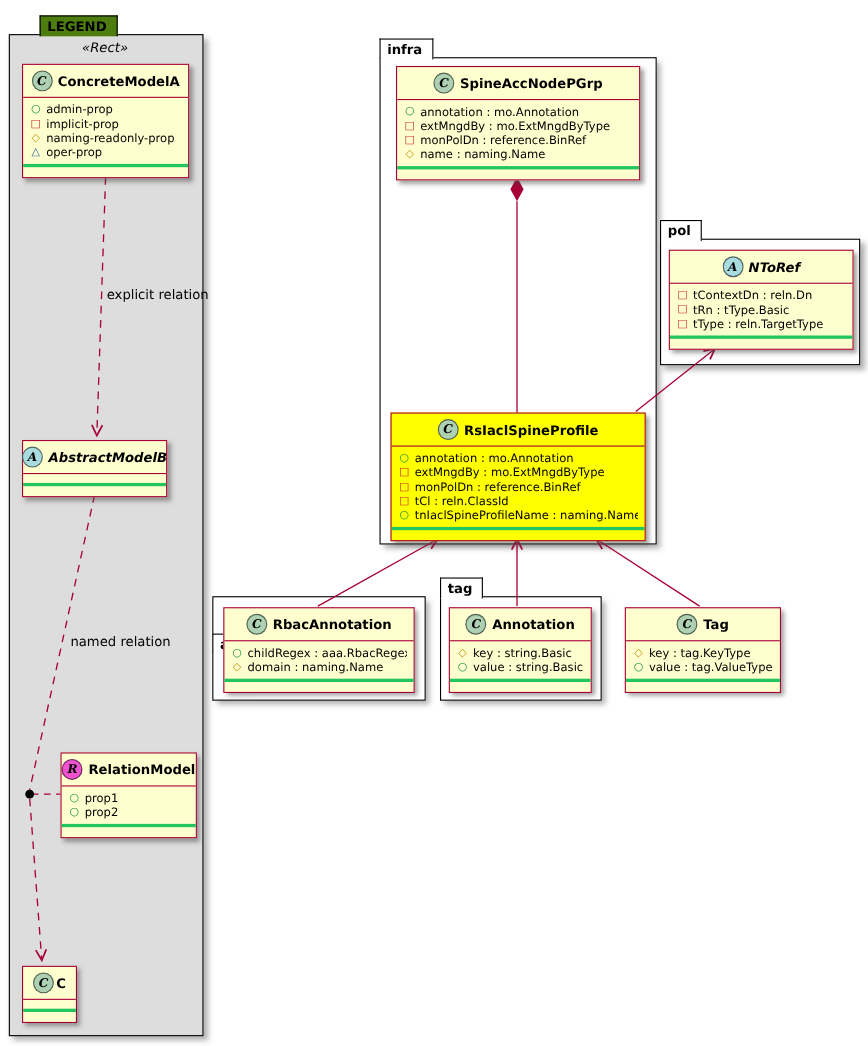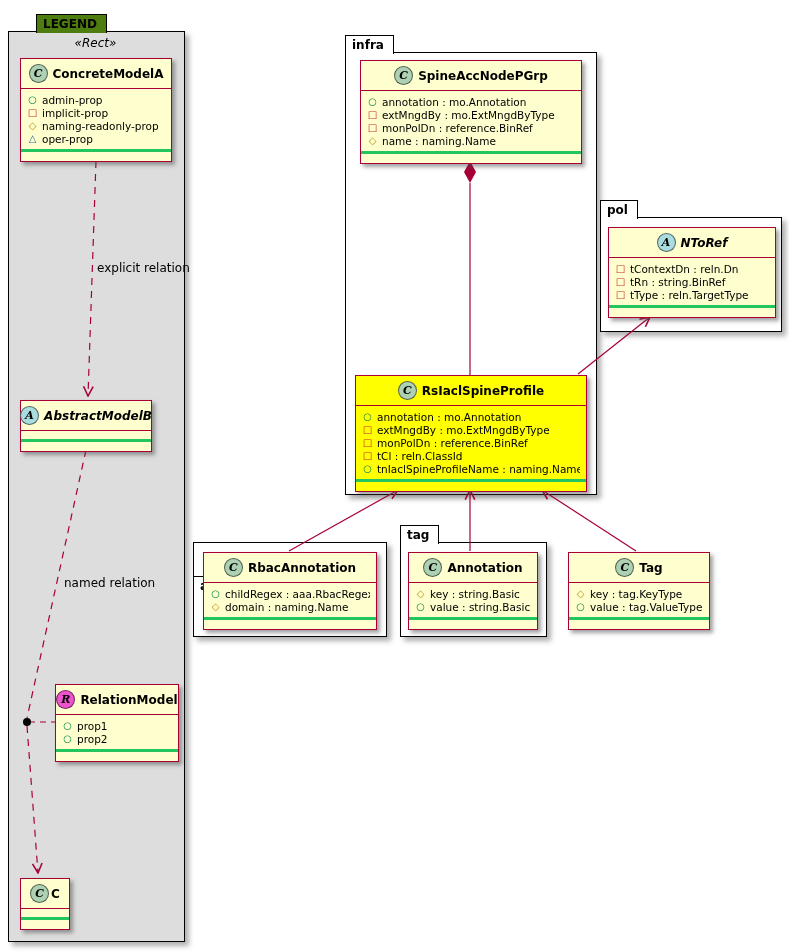--- a/index.html
+++ b/index.html
@@ -213,21 +213,21 @@
       <span class="spot spot-a">A</span>
       <span class="cls-name">NToRef</span>
     </div>
     <div class="cls-attrs">
       <div class="attr">
           <span class="vis vis-private"></span>
           <span>tContextDn : reln.Dn</span>
         </div>
       <div class="attr">
           <span class="vis vis-private"></span>
-          <span>tRn : string.BinRef</span>
+          <span>tRn : tType.Basic</span>
         </div>
       <div class="attr">
           <span class="vis vis-private"></span>
           <span>tType : reln.TargetType</span>
         </div>
     </div>
     <div class="cls-methods"></div>
   </div>
 
   <div class="uml-class" style="left:203px;top:552px;width:172px;">

